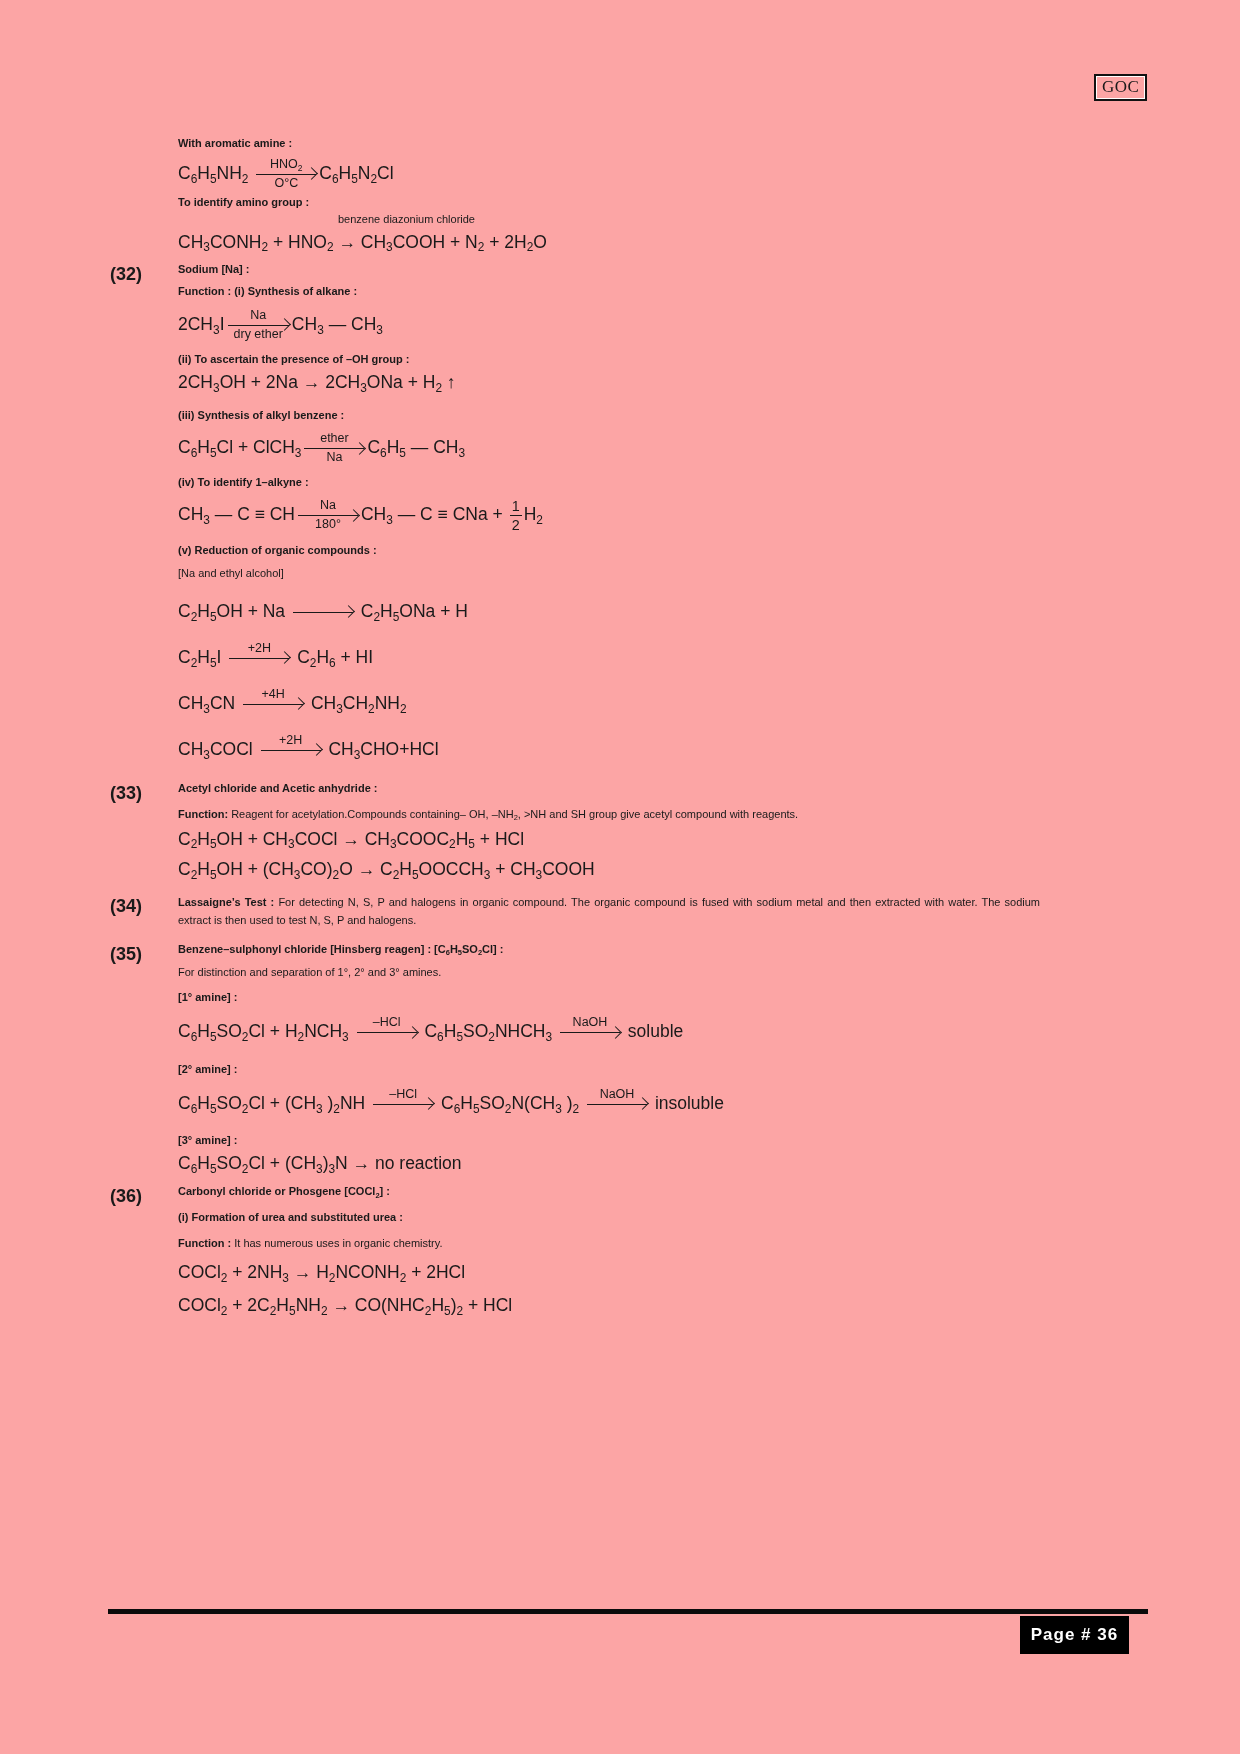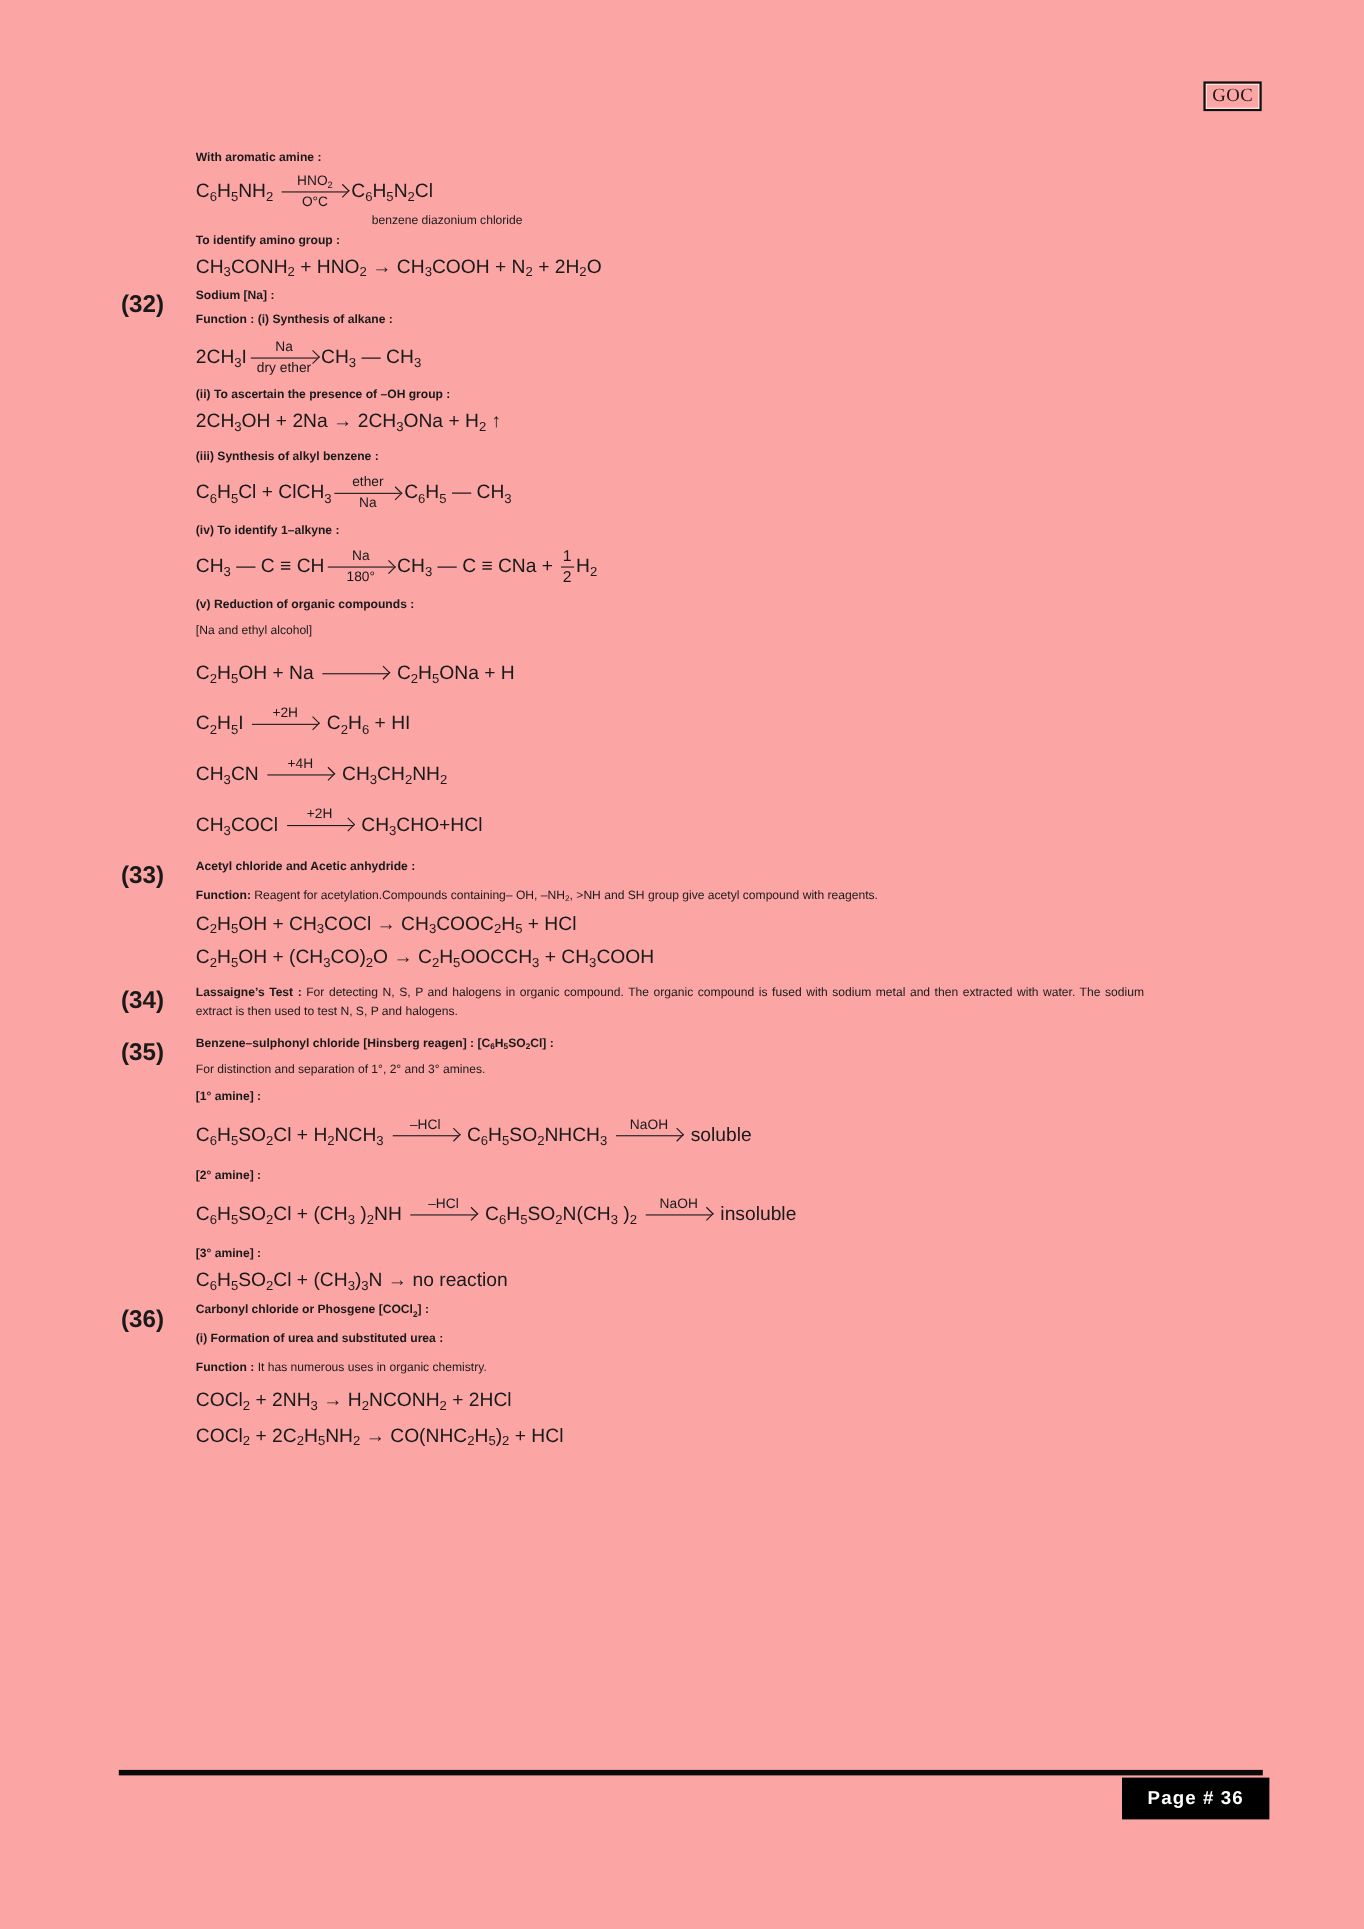--- a/index.html
+++ b/index.html
@@ -19,21 +19,21 @@
     font-family:"Liberation Serif",serif;
     font-size:17px;line-height:22px;
     letter-spacing:0.5px;
     box-shadow:0 0 0 1px #fff inset;
   }
   .content{
     position:absolute;top:136px;left:110px;width:930px;
   }
   .block{display:grid;grid-template-columns:68px 1fr;}
   .num{
-    font-weight:700;font-size:22px;line-height:1.35;
+    font-weight:700;font-size:18px;line-height:1.35;
   }
   .body{min-width:0;}
   .line{font-size:11px;line-height:1.35;}
   .line.h{font-weight:700;}
   .line.para{line-height:1.62;}
   .line.just{text-align:justify;}
   .line.eq{font-size:17.5px;white-space:nowrap;}
   .b{font-weight:700;}
   .sub{
     display:inline-block;
@@ -65,43 +65,43 @@
     display:inline-flex;flex-direction:column;align-items:center;
     vertical-align:middle;line-height:1;font-size:0.82em;margin:0 2px;
   }
   .frac .fn{border-bottom:1.4px solid #1a1a1a;padding:0 2px 1.5px 2px;}
   .frac .fd{padding-top:1.5px;}
   .footer-line{
     position:absolute;left:108px;top:1609px;width:1040px;height:5px;
     background:#0a0a0a;
   }
   .page-badge{
-    position:absolute;left:1020px;top:1616px;width:134px;height:38px;
+    position:absolute;left:1020px;top:1616px;width:109px;height:38px;
     background:#000;color:#fff;
     display:flex;align-items:center;justify-content:center;
     font-weight:700;font-size:17px;letter-spacing:1px;
   }
 </style>
 </head>
 <body>
 
 <div class="page">
   <div class="goc-tag">GOC</div>
   <div class="content" id="content">
       <div class="block">
         <div class="num" style="margin-top: 0px;"></div>
         <div class="body">
           <div class="line h" style="margin-top: 0px;">With aromatic amine :</div>
           <div class="line eq" style="margin-top: 6px;"><span>C<span class="sub">6</span>H<span class="sub">5</span>NH<span class="sub">2</span> </span><span class="arr">
               <span class="atop">HNO<span class="sub">2</span></span>
               <span class="shaft"></span>
               <span class="abot">O°C</span>
             </span><span>C<span class="sub">6</span>H<span class="sub">5</span>N<span class="sub">2</span>Cl</span></div>
+          <div class="line h" style="margin-top: 3px;">To identify amino group :</div>
           <div class="line" style="margin-top: 2px; margin-left: 160px;">benzene diazonium chloride</div>
-          <div class="line h" style="margin-top: 3px;">To identify amino group :</div>
           <div class="line eq" style="margin-top: 4px;"><span>CH<span class="sub">3</span>CONH<span class="sub">2</span> + HNO<span class="sub">2</span> → CH<span class="sub">3</span>COOH + N<span class="sub">2</span> + 2H<span class="sub">2</span>O</span></div>
         </div>
       </div>
       <div class="block">
         <div class="num" style="margin-top: 8px;">(32)</div>
         <div class="body">
           <div class="line h" style="margin-top: 8px;">Sodium [Na] :</div>
           <div class="line h" style="margin-top: 7px;">Function : (i) Synthesis of alkane :</div>
           <div class="line eq" style="margin-top: 9px;"><span>2CH<span class="sub">3</span>I</span><span class="arr">
               <span class="atop">Na</span>

